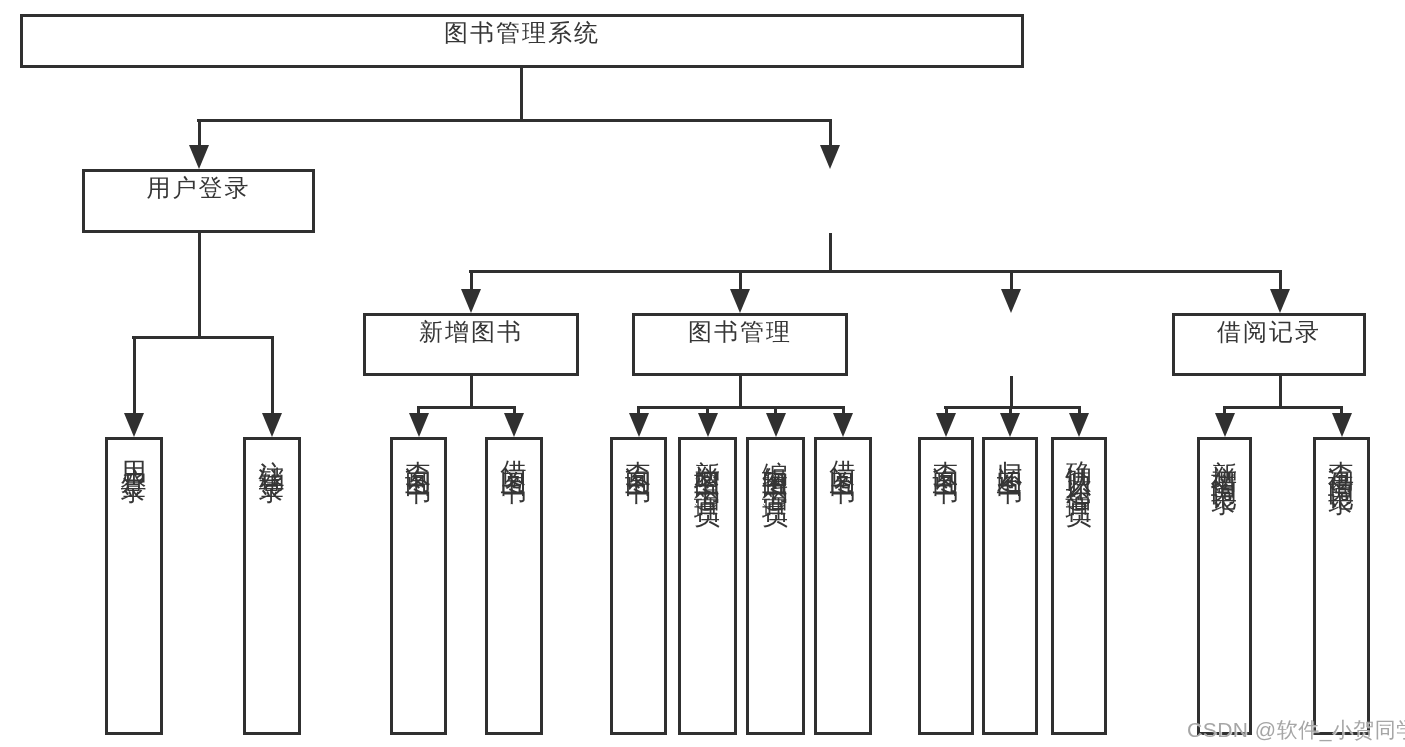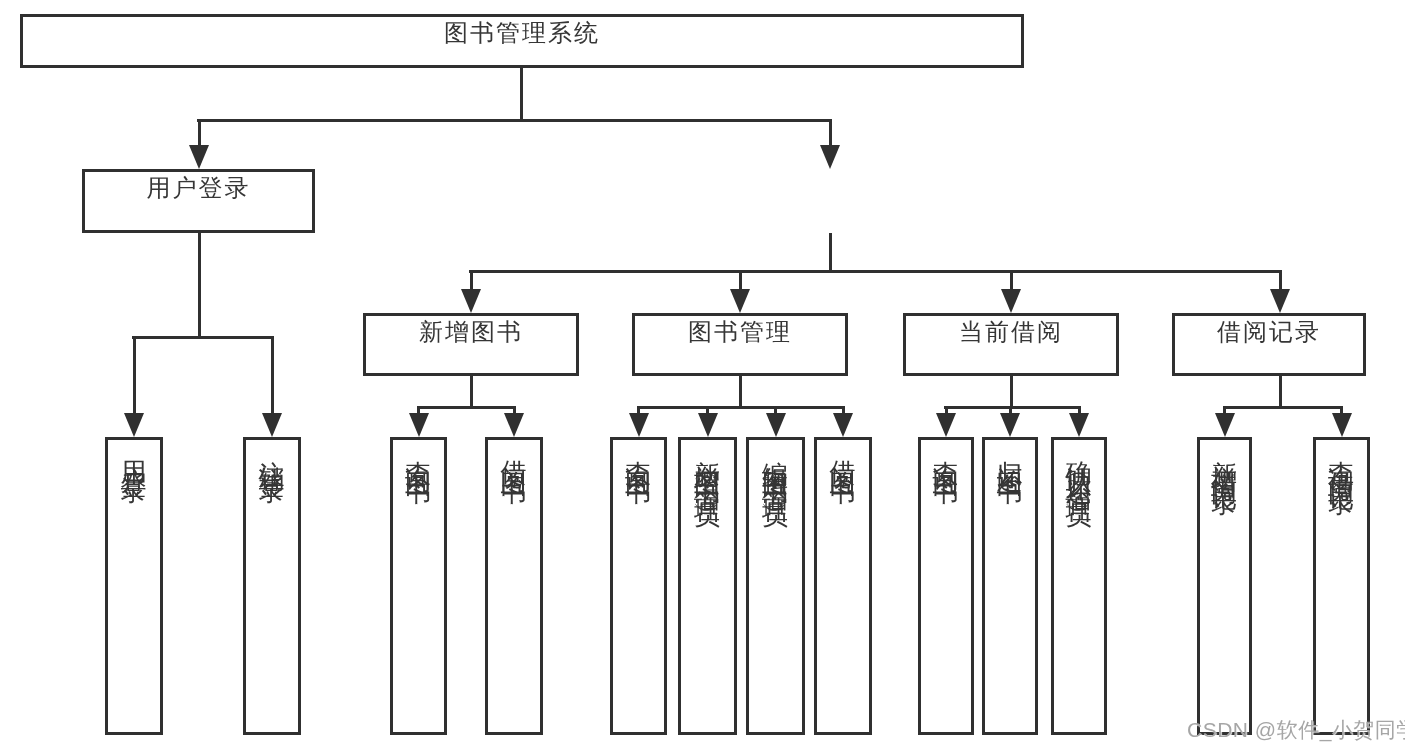--- a/index.html
+++ b/index.html
@@ -62,23 +62,20 @@
 
   <div class="box h" style="left:82px;top:169px;width:233px;height:64px">
     <span class="lbl">用户登录</span>
   </div>
 
   <div class="box h" style="left:363px;top:313px;width:216px;height:63px">
     <span class="lbl">新增图书</span>
   </div>
   <div class="box h" style="left:632px;top:313px;width:216px;height:63px">
     <span class="lbl">图书管理</span>
-  </div>
-  <div class="box h" style="left:903px;top:313px;width:216px;height:63px">
-    <span class="lbl">当前借阅</span>
   </div>
   <div class="box h" style="left:1172px;top:313px;width:194px;height:63px">
     <span class="lbl">借阅记录</span>
   </div>
 
   <div class="box v" style="left:105px;top:437px;width:58px;height:298px">
     <span class="lbl">用户登录</span>
   </div>
   <div class="box v" style="left:243px;top:437px;width:58px;height:298px">
     <span class="lbl">注销登录</span>

